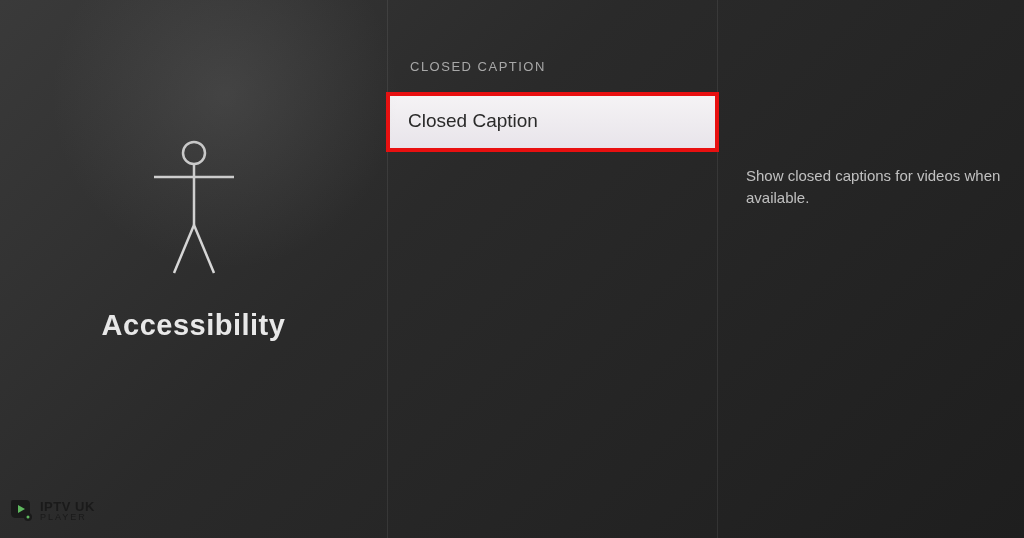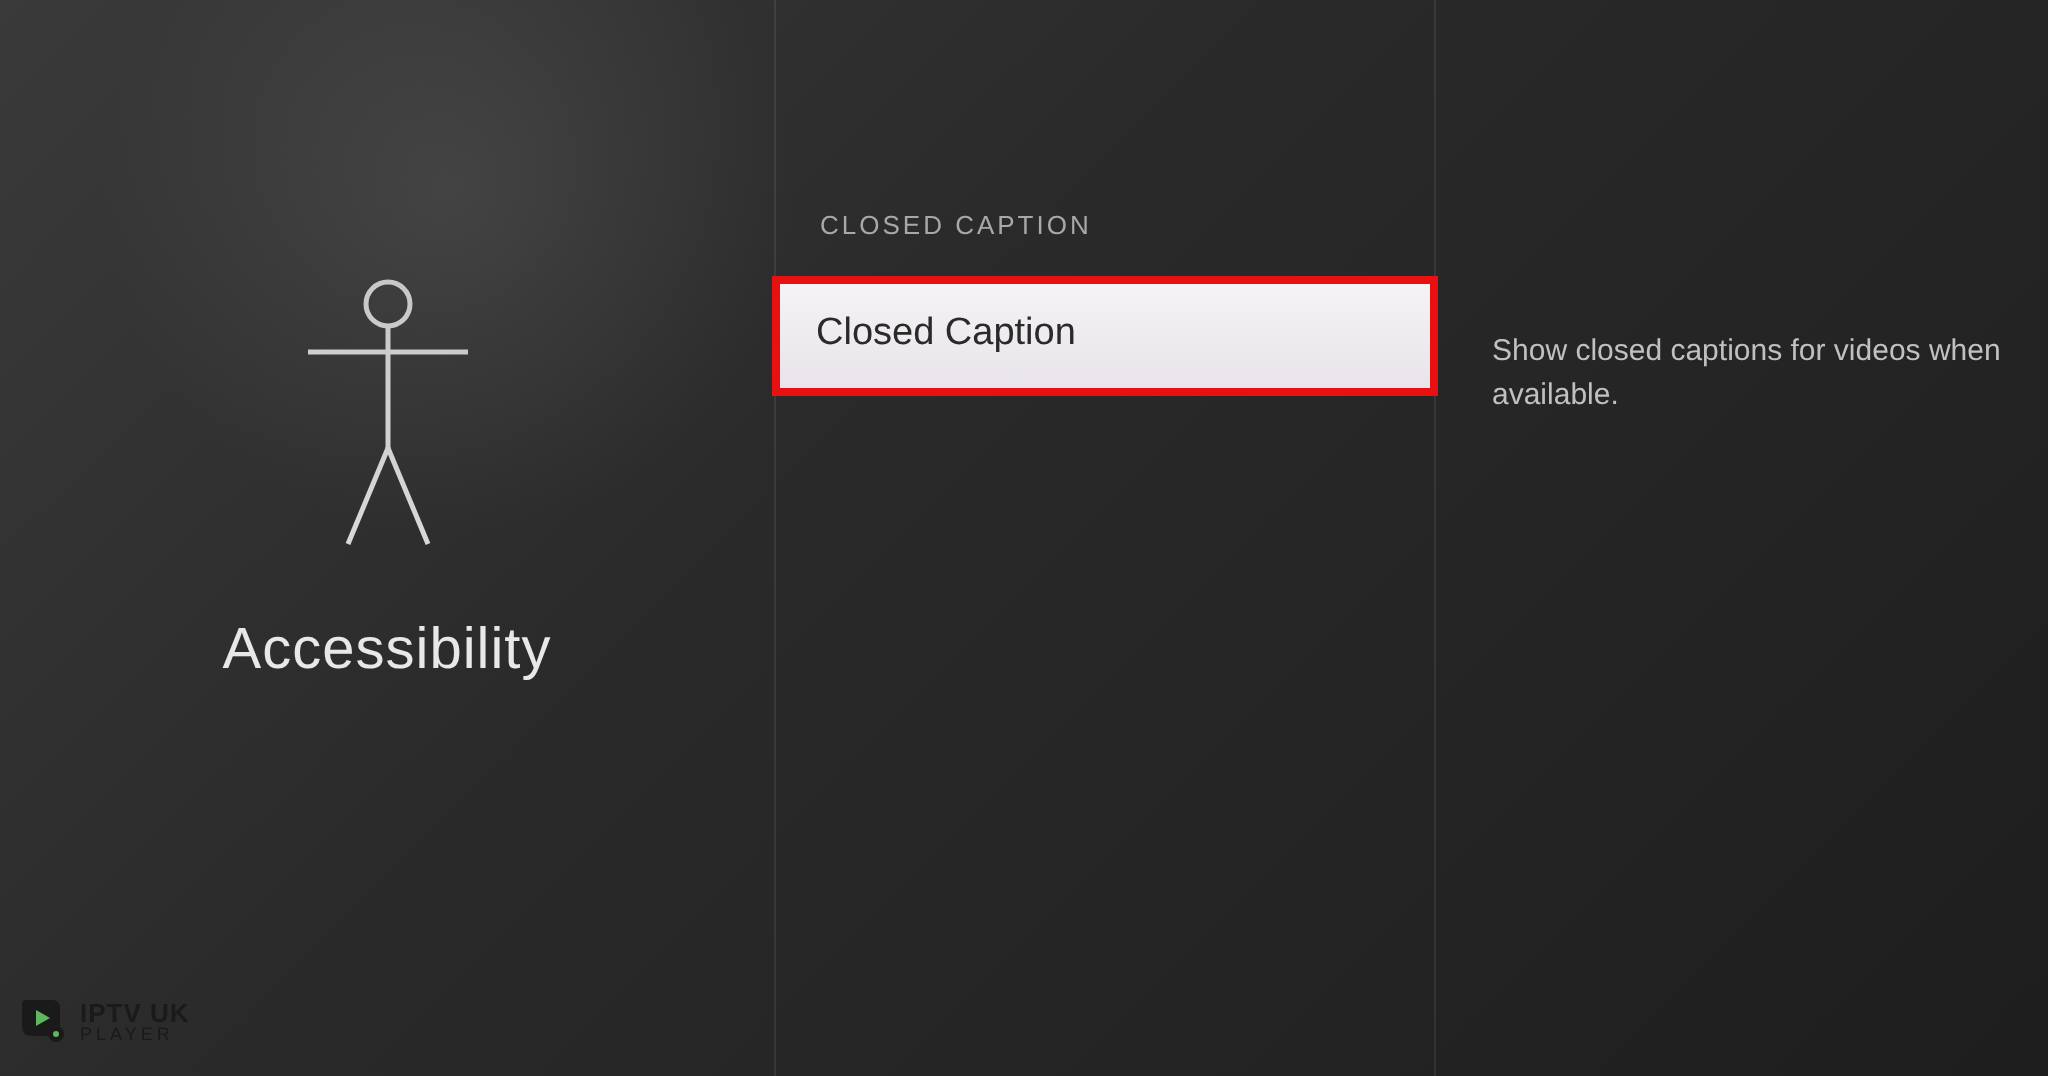--- a/index.html
+++ b/index.html
@@ -43,29 +43,29 @@
       justify-content: center;
       padding-bottom: 60px;
     }
     
     .accessibility-icon {
       margin-bottom: 28px;
     }
     
     .accessibility-label {
       font-size: 29px;
-      font-weight: 400;
+      font-weight: 700;
       color: #e8e8e8;
       letter-spacing: 0.5px;
     }
     
     .middle-panel {
       width: 330px;
       border-right: 1px solid rgba(255,255,255,0.08);
-      padding-top: 105px;
+      padding-top: 59px;
     }
     
     .section-header {
       font-size: 13px;
       font-weight: 400;
       letter-spacing: 1.5px;
       color: #a8a8a8;
       padding-left: 22px;
       margin-bottom: 18px;
     }

